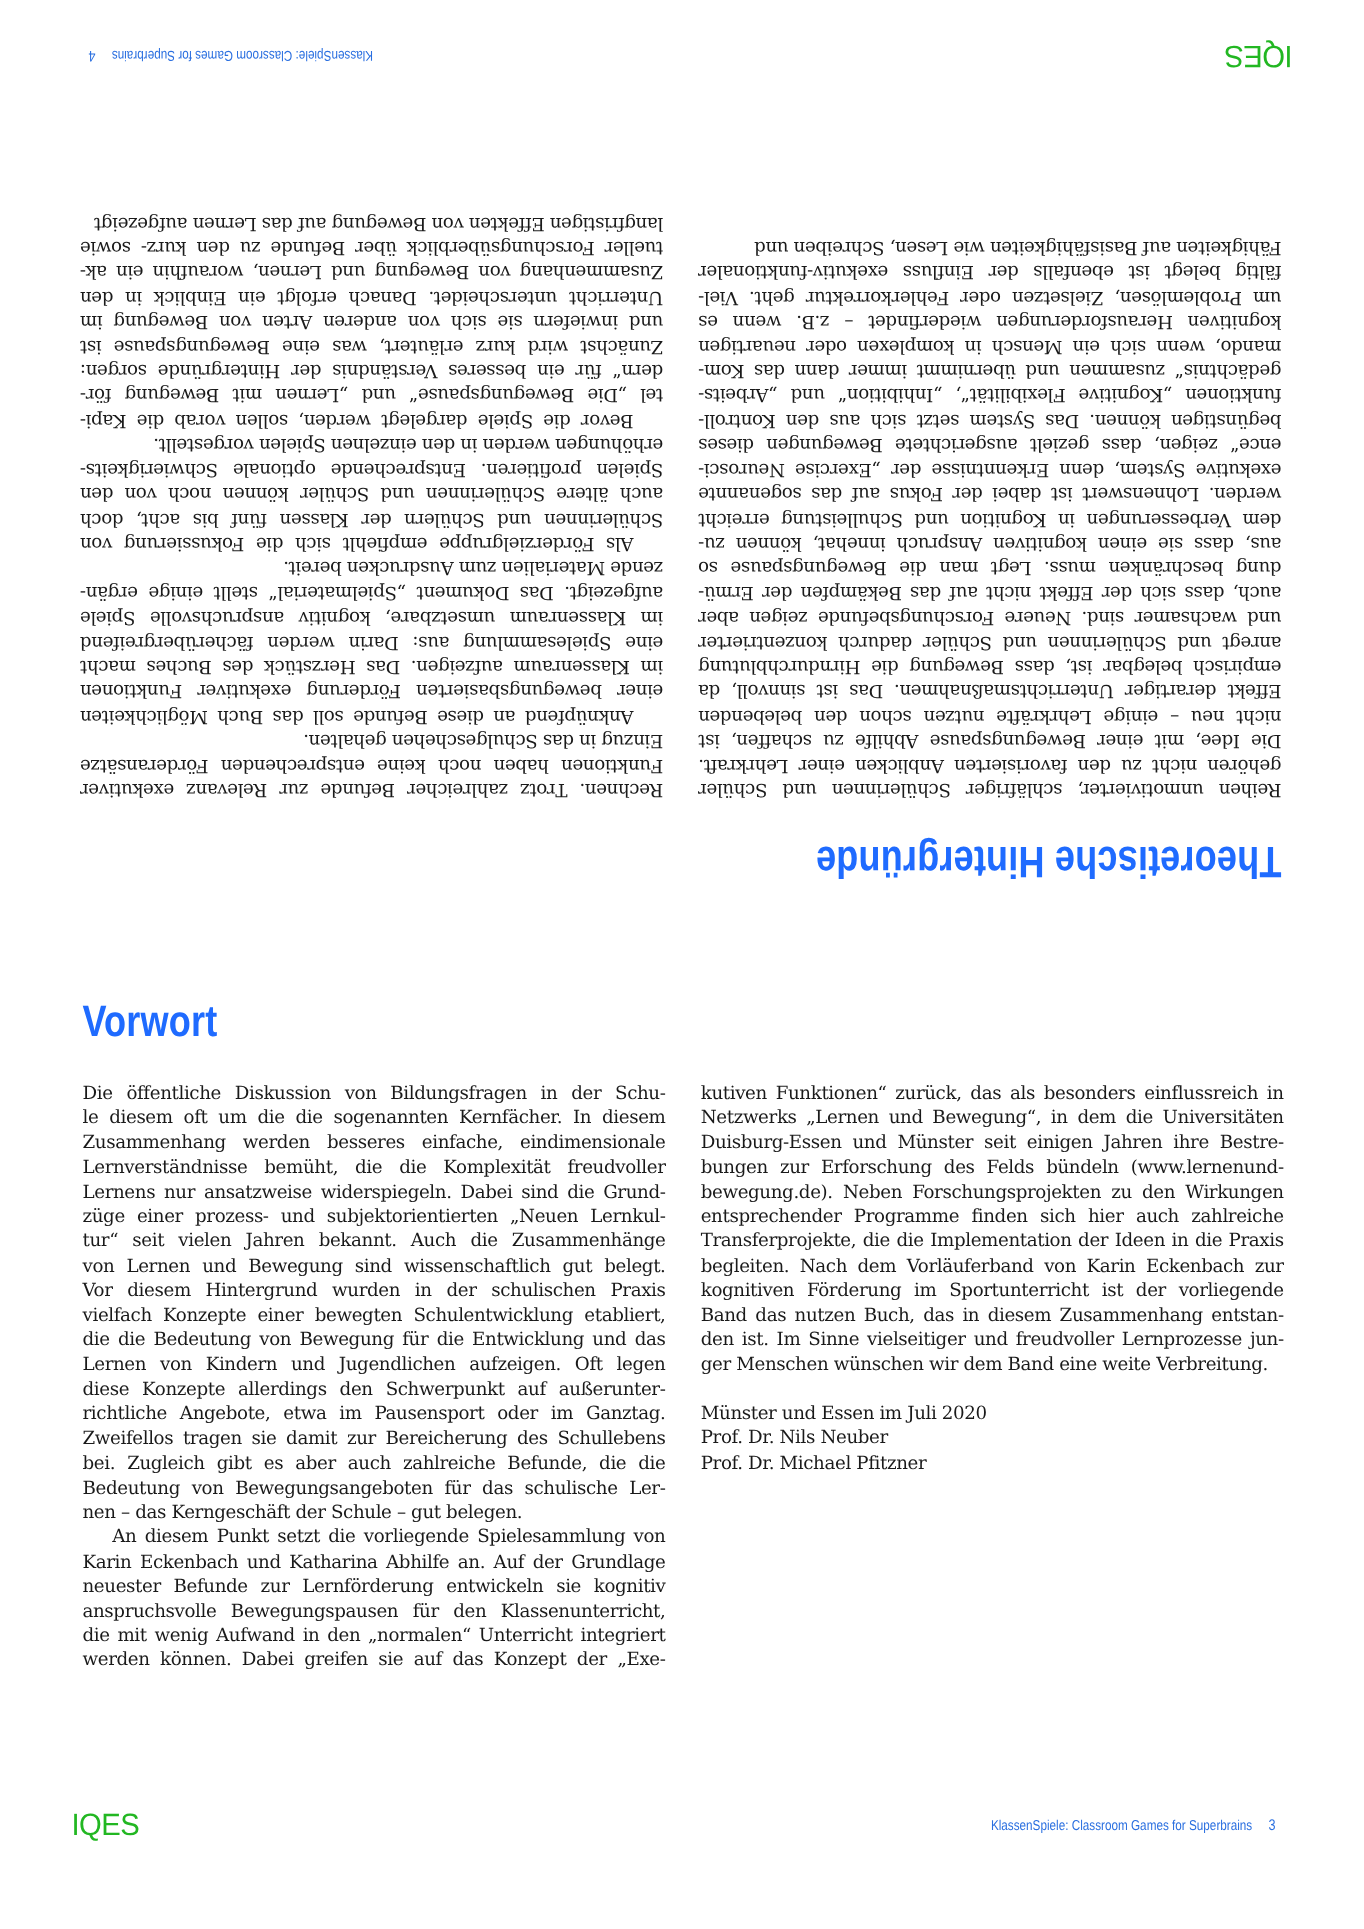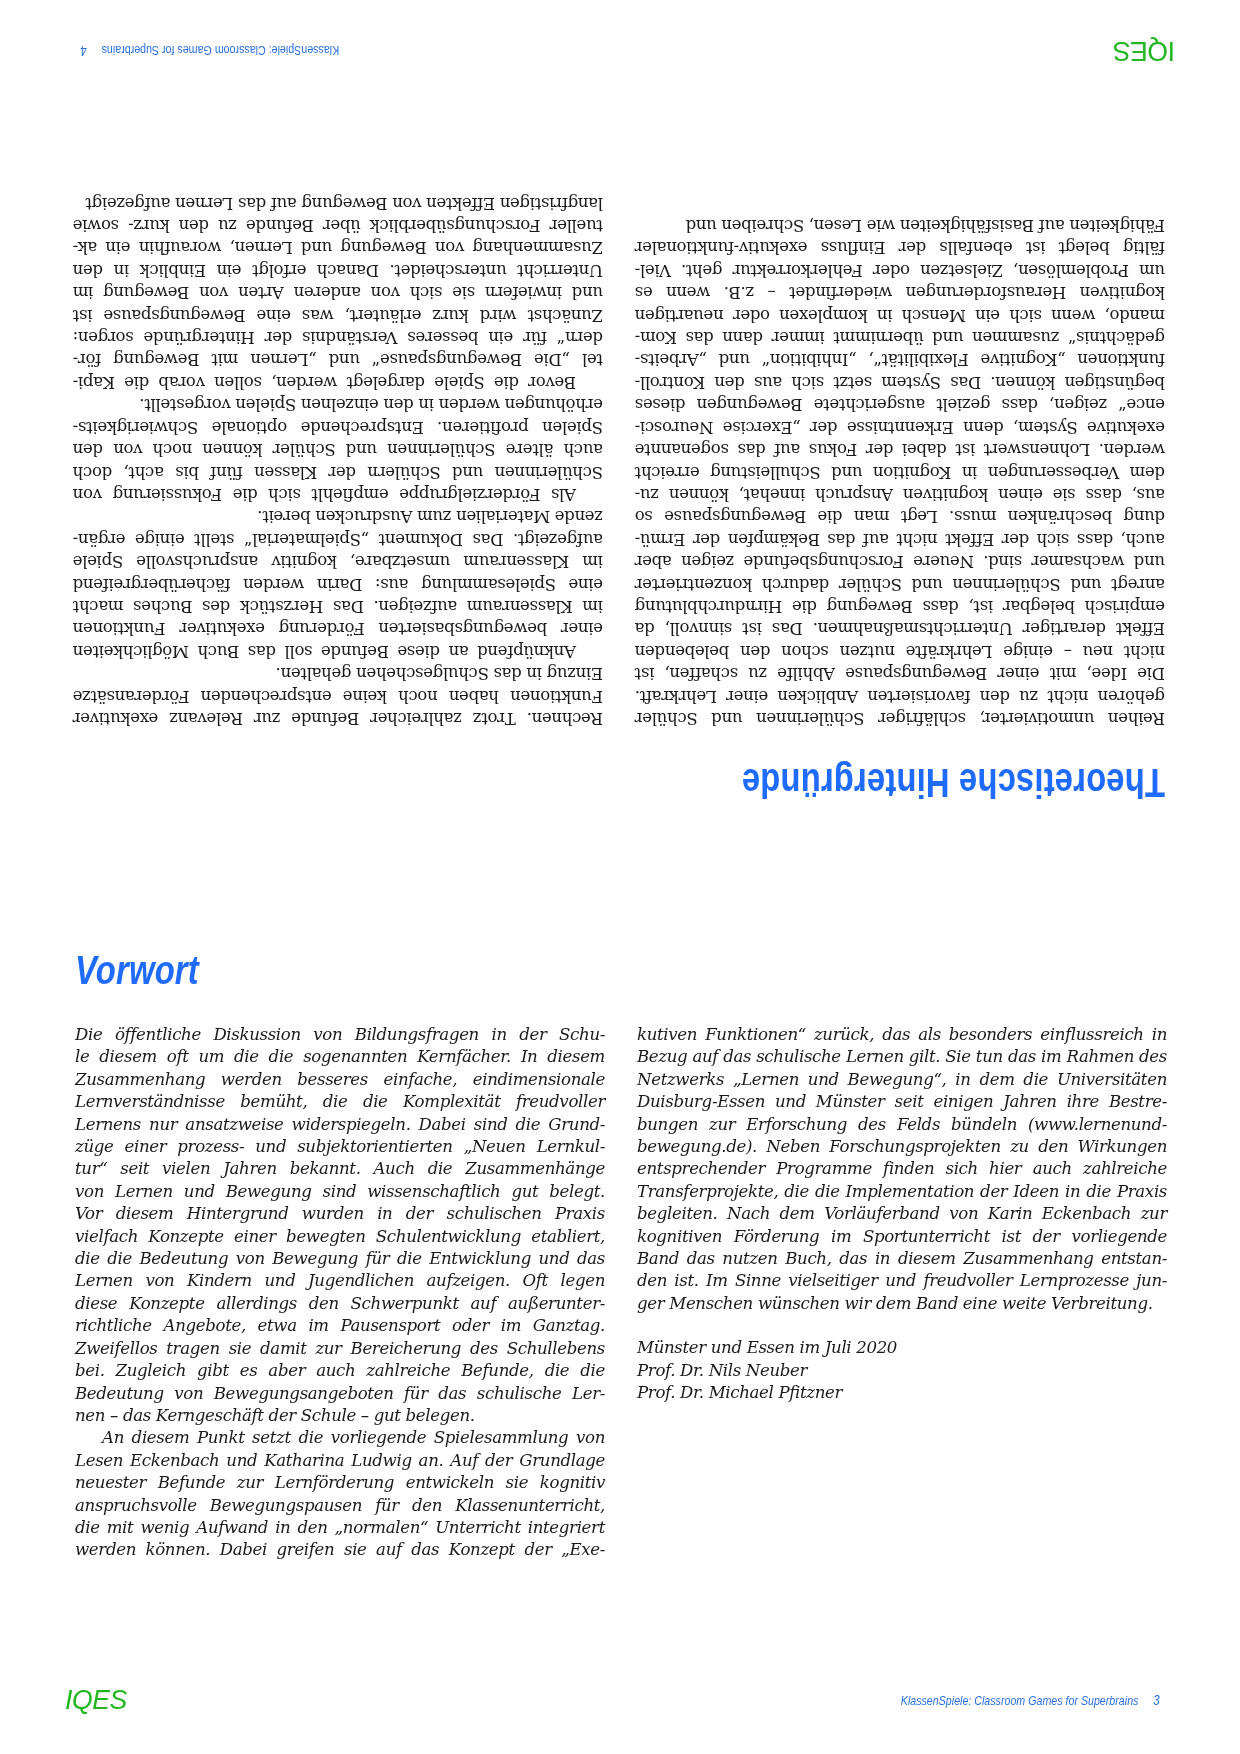--- a/index.html
+++ b/index.html
@@ -1,20 +1,20 @@
 <!DOCTYPE html>
 <html><head>
 <meta charset="utf-8">
 <style>
   html, body { margin: 0; padding: 0; background: #ffffff; }
   body { width: 1240px; height: 1754px; position: relative; overflow: hidden; font-family: "DejaVu Serif", serif; color: #1a1a1a; }
 
   .page { position: absolute; left: 0; width: 1240px; height: 877px; }
   .page-top { top: 0; transform: rotate(180deg); }
-  .page-bottom { top: 874px; font-style: italic; }
+  .page-bottom { top: 833px; }
 
   .inner { position: absolute; left: 75px; right: 70px; top: 0; bottom: 0; }
 
   .heading {
     position: absolute; left: 0; top: 74px;
     font-family: "Liberation Sans", sans-serif; font-weight: bold;
     font-size: 40px; color: #1f6bff; letter-spacing: 0.2px;
     transform: scaleX(0.82); transform-origin: left top;
   }
   .page-top .heading { top: 72px; }
@@ -132,30 +132,29 @@
           <span class="line">vielfach Konzepte einer bewegten Schulentwicklung etabliert,</span>
           <span class="line">die die Bedeutung von Bewegung für die Entwicklung und das</span>
           <span class="line">Lernen von Kindern und Jugendlichen aufzeigen. Oft legen</span>
           <span class="line">diese Konzepte allerdings den Schwerpunkt auf außerunter-</span>
           <span class="line">richtliche Angebote, etwa im Pausensport oder im Ganztag.</span>
           <span class="line">Zweifellos tragen sie damit zur Bereicherung des Schullebens</span>
           <span class="line">bei. Zugleich gibt es aber auch zahlreiche Befunde, die die</span>
           <span class="line">Bedeutung von Bewegungsangeboten für das schulische Ler-</span>
           <span class="line last">nen – das Kerngeschäft der Schule – gut belegen.</span>
           <span class="line indent">An diesem Punkt setzt die vorliegende Spielesammlung von</span>
-          <span class="line">Lesen Eckenbach und Katharina Ludwig an. Auf der Grundlage</span>
+          <span class="line">Karin Eckenbach und Katharina Abhilfe an. Auf der Grundlage</span>
           <span class="line">neuester Befunde zur Lernförderung entwickeln sie kognitiv</span>
           <span class="line">anspruchsvolle Bewegungspausen für den Klassenunterricht,</span>
           <span class="line">die mit wenig Aufwand in den „normalen“ Unterricht integriert</span>
           <span class="line">werden können. Dabei greifen sie auf das Konzept der „Exe-</span>
         </div>
       <div class="col col-right">
         <div id="bottom-right">
             <span class="line">kutiven Funktionen“ zurück, das als besonders einflussreich in</span>
-            <span class="line">Bezug auf das schulische Lernen gilt. Sie tun das im Rahmen des</span>
             <span class="line">Netzwerks „Lernen und Bewegung“, in dem die Universitäten</span>
             <span class="line">Duisburg-Essen und Münster seit einigen Jahren ihre Bestre-</span>
             <span class="line">bungen zur Erforschung des Felds bündeln (www.lernenund-</span>
             <span class="line">bewegung.de). Neben Forschungsprojekten zu den Wirkungen</span>
             <span class="line">entsprechender Programme finden sich hier auch zahlreiche</span>
             <span class="line">Transferprojekte, die die Implementation der Ideen in die Praxis</span>
             <span class="line">begleiten. Nach dem Vorläuferband von Karin Eckenbach zur</span>
             <span class="line">kognitiven Förderung im Sportunterricht ist der vorliegende</span>
             <span class="line">Band das nutzen Buch, das in diesem Zusammenhang entstan-</span>
             <span class="line">den ist. Im Sinne vielseitiger und freudvoller Lernprozesse jun-</span>

